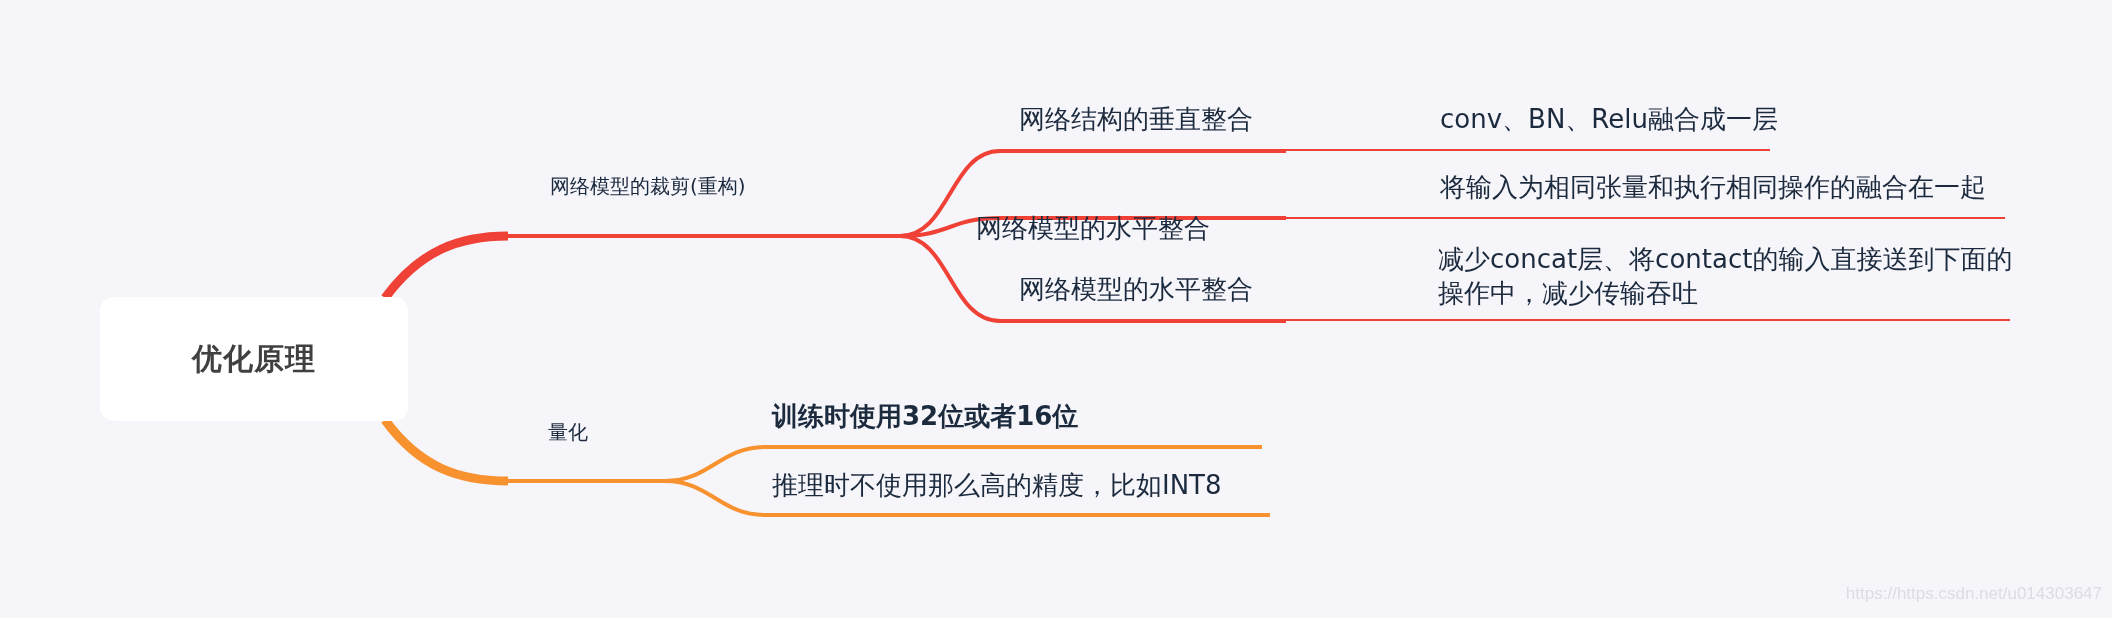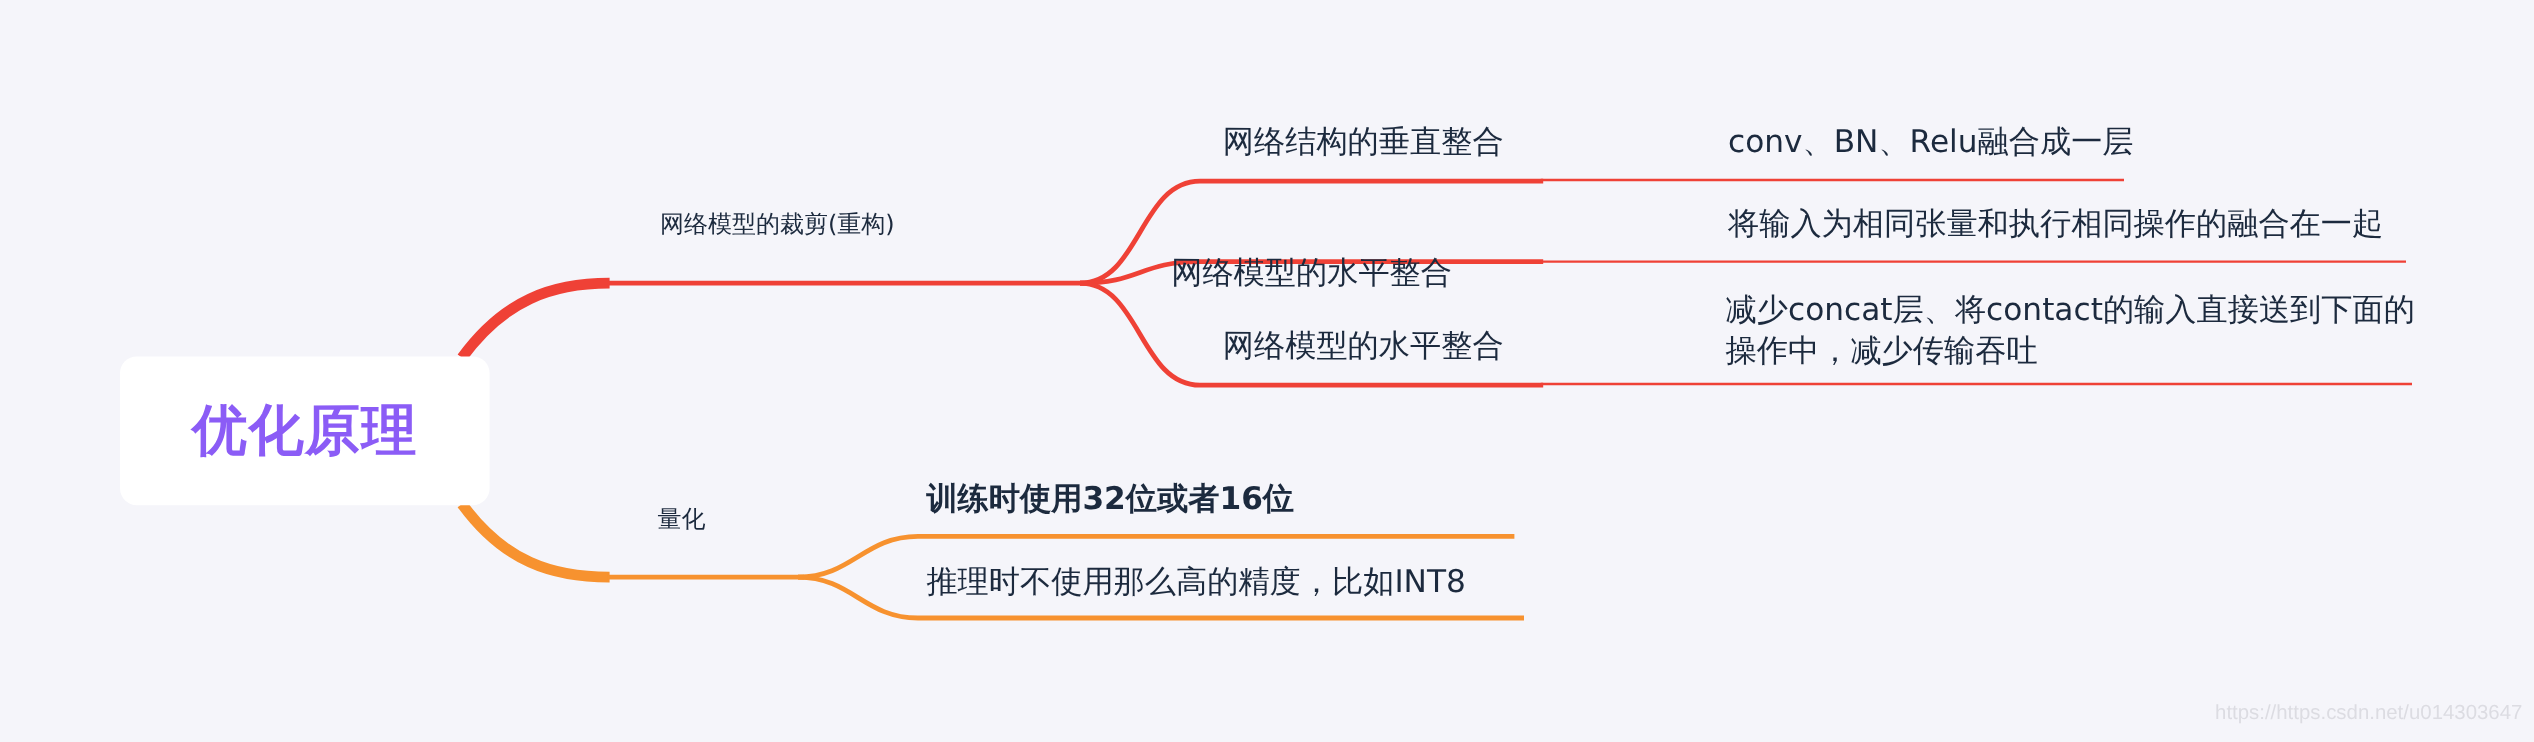--- a/index.html
+++ b/index.html
@@ -31,23 +31,23 @@
       top: 297px;
       width: 308px;
       height: 124px;
       background: #ffffff;
       border-radius: 14px;
       display: flex;
       align-items: center;
       justify-content: center;
     }
     .root-label {
-      font-size: 46px;
+      font-size: 30px;
       font-weight: bold;
-      color: #8b5cf6;
+      color: #404040;
       letter-spacing: 1px;
     }
     .node-label {
       position: absolute;
       white-space: nowrap;
       line-height: 1.2;
     }
     .l1 {
       font-size: 20px;
       color: #1c2a3e;

